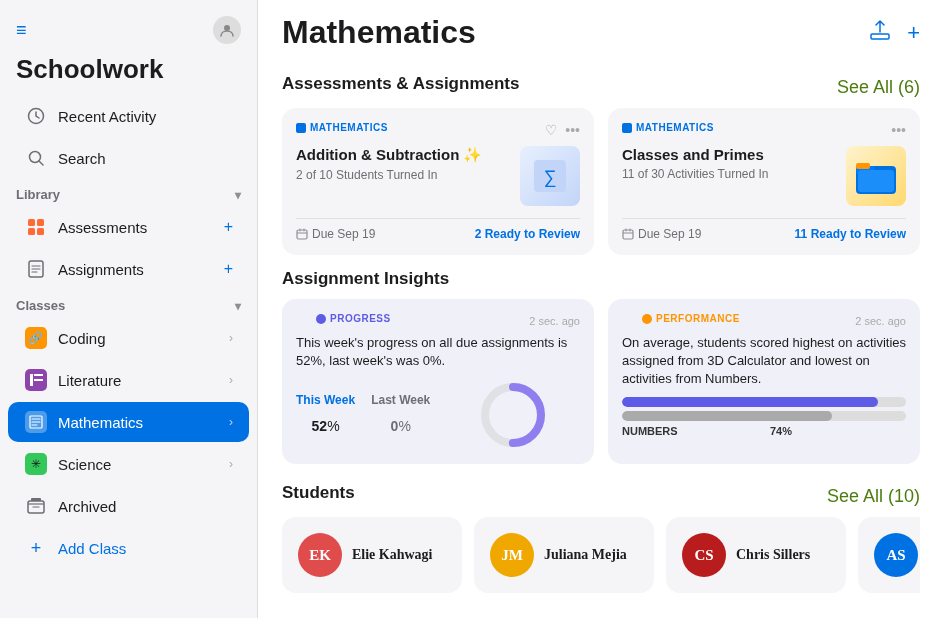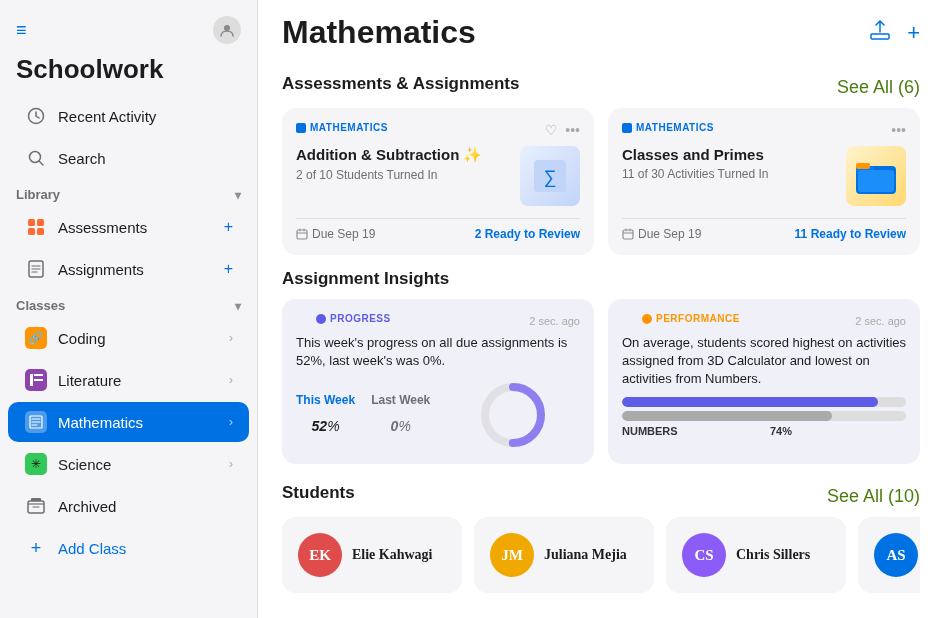--- a/index.html
+++ b/index.html
@@ -217,21 +217,21 @@
     .insight-dot { width:10px; height:10px; border-radius:50%; }
     .insight-dot.purple { background:#5e5ce6; }
     .insight-dot.orange { background:#ff9500; }
     .insight-time { font-size:11px; color:#aaa; }
     .insight-header-row { display:flex; justify-content:space-between; align-items:center; margin-bottom:6px; }
     .insight-text { font-size:13px; color:#1c1c1e; line-height:1.4; }
     .insight-body { display:flex; align-items:center; gap:16px; margin-top:10px; }
     .week-stat { text-align:center; }
     .week-label { font-size:12px; color:#0071e3; font-weight:600; margin-bottom:2px; }
     .week-value { font-size:24px; font-weight:700; color:#1c1c1e; }
-    .week-value span { font-size:14px;font-style:italic; }
+    .week-value span { font-size:14px; }
     .donut-container { flex:1; display:flex; justify-content:center; align-items:center; }
     .progress-bar-container { margin-top:8px; }
     .prog-row { display:flex; align-items:center; gap:8px; margin:4px 0; }
     .prog-bar-bg { flex:1; height:10px; background:#ddd; border-radius:5px; overflow:hidden; }
     .prog-bar-fill { height:100%; border-radius:5px; }
     .prog-bar-fill.blue-fill { background:#5e5ce6; }
     .prog-bar-fill.gray-fill { background:#aaa; }
     .prog-label { font-size:11px; font-weight:700; color:#333; min-width:140px; }
     .prog-pct { font-size:11px; color:#666; min-width:30px; }
 
@@ -573,21 +573,21 @@
     <div class="students-row">
       <div class="student-card">
         <div class="student-avatar" style="background:#e04b4b;">EK</div>
         <span class="student-name">Elie Kahwagi</span>
       </div>
       <div class="student-card">
         <div class="student-avatar" style="background:#f0a800;">JM</div>
         <span class="student-name">Juliana Mejia</span>
       </div>
       <div class="student-card">
-        <div class="student-avatar" style="background:#8b5cf6;">CS</div>
+        <div class="student-avatar" style="background:#b91c1c;">CS</div>
         <span class="student-name">Chris Sillers</span>
       </div>
       <div class="student-card">
         <div class="student-avatar" style="background:#0071e3;">AS</div>
 
       </div>
     </div>
   </div>
 </div>
 

